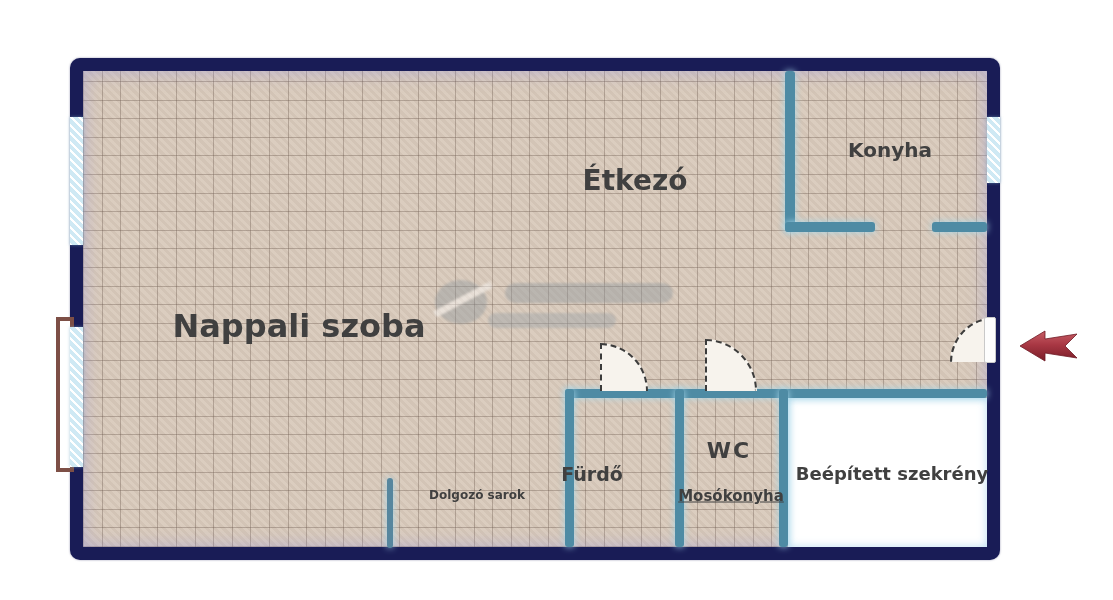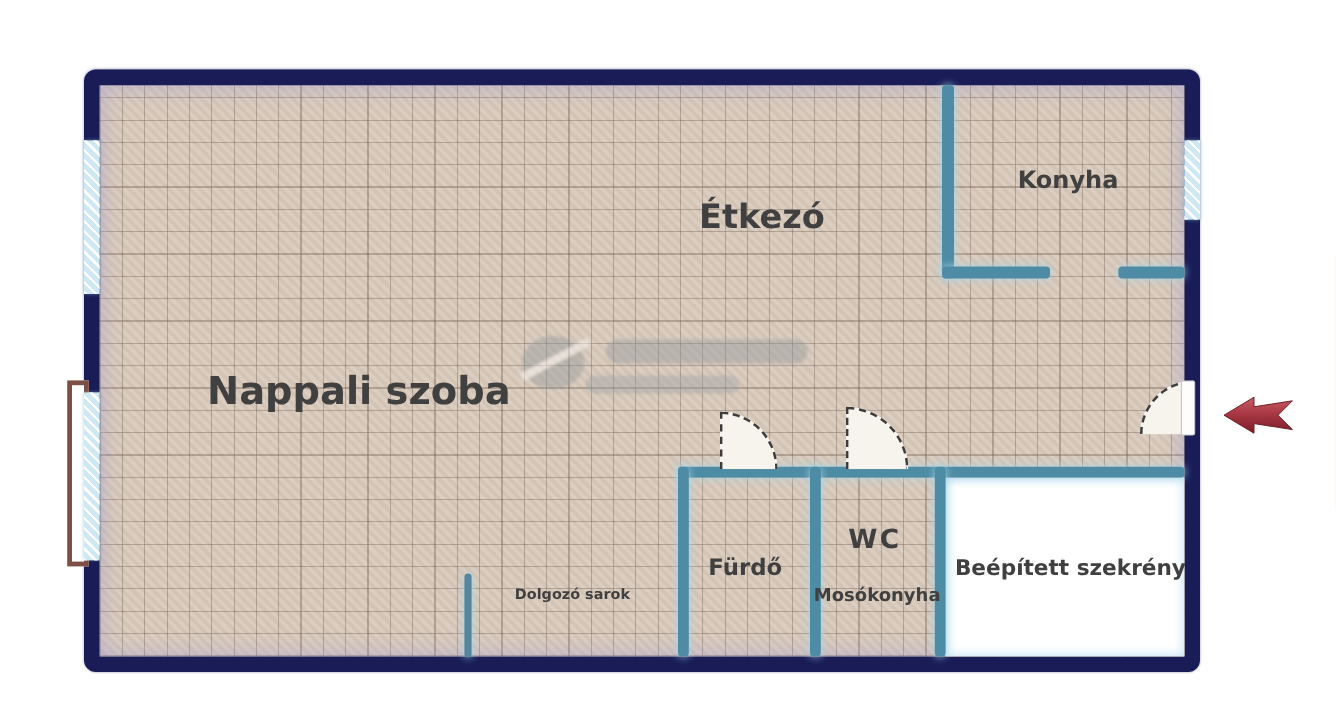--- a/index.html
+++ b/index.html
@@ -73,23 +73,23 @@
 
   
   .room-label{
     position:absolute;transform:translate(-50%,-50%);
     font-weight:bold;color:#404040;white-space:nowrap;line-height:1;
   }
   .lbl-nappali{left:299px;top:326px;font-size:32px;}
   .lbl-etkezo{left:635px;top:181px;font-size:28px;}
   .lbl-konyha{left:890px;top:150px;font-size:20px;}
   .lbl-dolgozo{left:477px;top:495px;font-size:12px;}
-  .lbl-furdo{left:621px;top:474px;font-size:19px;}
+  .lbl-furdo{left:592px;top:474px;font-size:19px;}
   .lbl-wc{left:729px;top:439px;font-size:22px;letter-spacing:2px;margin-top:12px;}
-  .lbl-mosokonyha{left:731px;top:496px;font-size:15px;}
+  .lbl-mosokonyha{left:731px;top:496px;font-size:15px;text-decoration:underline;}
   .lbl-szekreny{left:892px;top:474px;font-size:18px;text-align:right;}
 
   
   .watermark{position:absolute;left:430px;top:272px;width:250px;height:65px;
     opacity:.42;filter:blur(1.2px);}
   .wm-circle{position:absolute;left:5px;top:8px;width:52px;height:44px;border-radius:50%;
     background:#8f979c;}
   .wm-circle::after{content:"";position:absolute;left:-4px;top:16px;width:64px;height:7px;
     background:#ffffff;transform:rotate(-28deg);}
   .wm-bar1{position:absolute;left:75px;top:11px;width:168px;height:20px;border-radius:10px;

